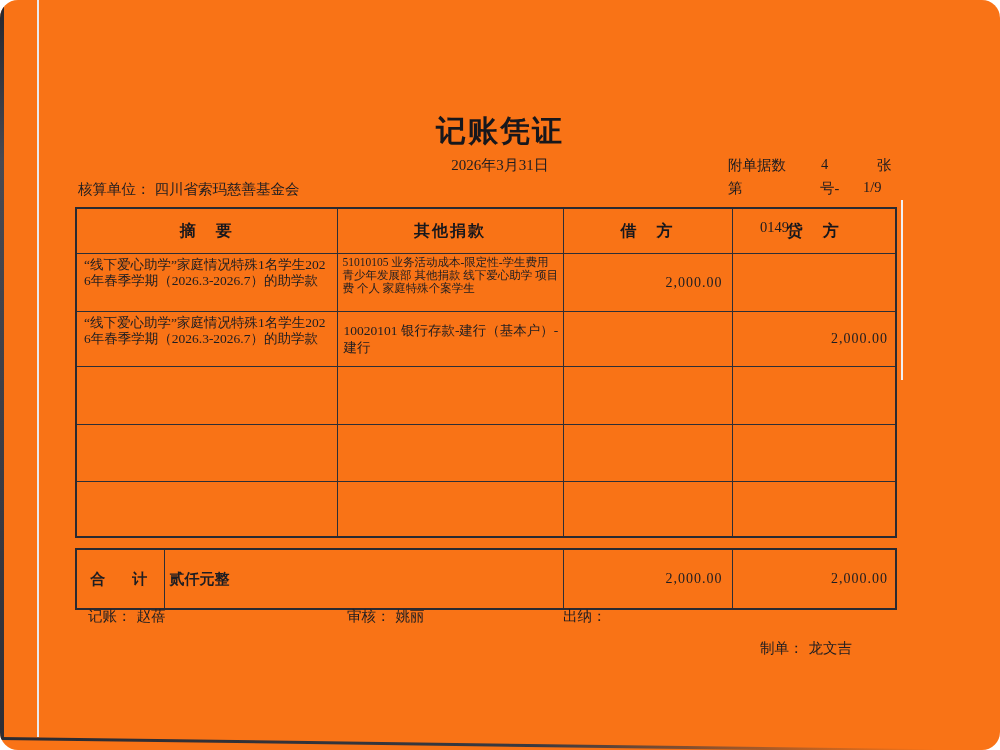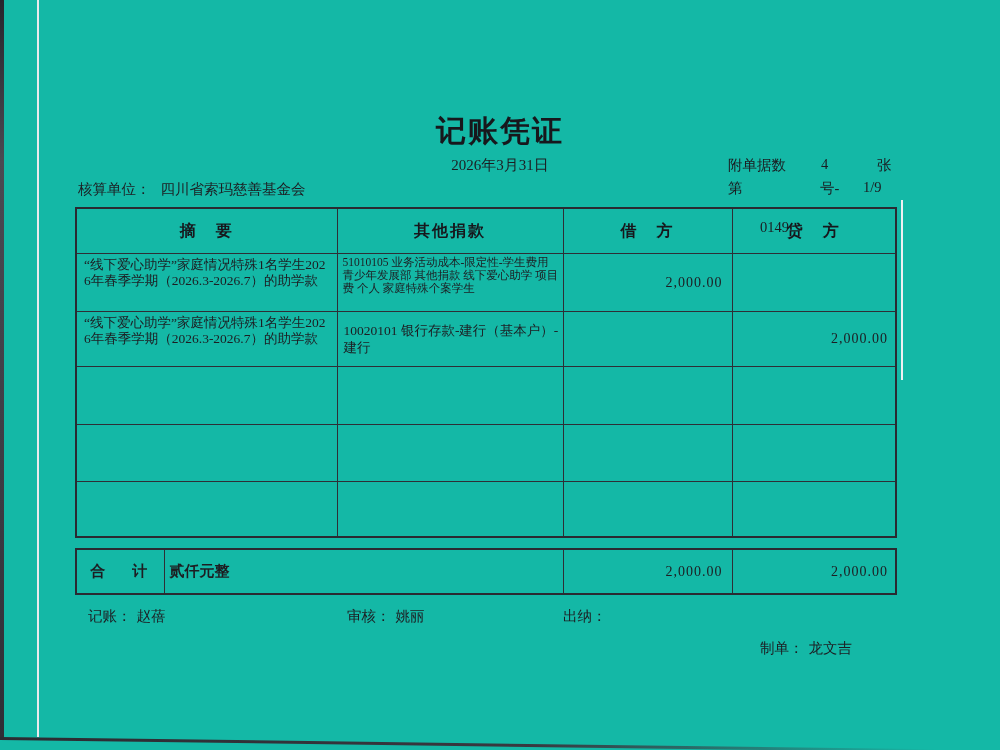--- a/index.html
+++ b/index.html
@@ -1,39 +1,40 @@
 <!DOCTYPE html>
 <html><head>
 <meta charset="utf-8">
 <style>
   html,body { margin:0; padding:0; }
   .page {
     position:relative; width:1000px; height:750px;
-    background:#14b8a6; overflow:hidden;
+    background:#f97316; overflow:hidden;
     font-family:"Liberation Serif","DejaVu Serif",serif;
     color:#1d1d22;
+    border-radius:18px;
   }
   .abs { position:absolute; }
 
   
   .scan-edge-left { left:0; top:0; width:4px; height:739px;
     background:linear-gradient(to bottom,#26262d 0%,#4a4a52 22%,#3a3a42 70%,#2e2e35 100%); }
   .scan-fold-left { left:37px; top:0; width:2px; height:737px; background:#eaeaee; }
   .scan-line-right { left:901px; top:200px; width:2px; height:180px; background:#f0f0f3; }
   .scan-edge-bottom { left:0; top:737px; width:975px; height:3px;
     transform:rotate(0.75deg); transform-origin:left center;
     background:linear-gradient(to right,#2b2b31 0%,#393940 55%,rgba(60,60,66,0) 96%); }
 
   
   .title { left:400px; top:111px; width:200px; text-align:center;
     font-size:30px; font-weight:bold; letter-spacing:2px; color:#17171c; }
   .date { left:415px; top:156px; width:170px; text-align:center; font-size:15px; }
   .hdr-right { font-size:14.5px; color:#1b1b20; }
   .unit-line { left:78px; top:180px; font-size:14.5px; }
-  .unit-line .lbl { margin-right:10px; }
+  .unit-line .lbl { margin-right:4px; }
 
   
   table.voucher { position:absolute; left:75px; top:207px; width:820px;
     border-collapse:collapse; table-layout:fixed; }
   table.voucher td, table.voucher th { border:1.5px solid #2e2e35; overflow:hidden; }
   table.voucher { border:2px solid #2a2a31; }
   th.colhead { font-size:16px; font-weight:bold; letter-spacing:2px;
     text-align:center; height:42px; color:#17171c; }
   td.cell-summary { vertical-align:top; padding:3px 5px 2px 7px;
     font-size:13.5px; line-height:15.5px; word-break:break-all; }
@@ -44,21 +45,21 @@
   td.cell-amount { vertical-align:middle; text-align:right;
     padding-right:9px; font-size:14px; letter-spacing:1px; white-space:nowrap; }
   td.cell-amount.credit { padding-right:7px; }
   tr.row-h1 { height:58px; }
   tr.row-h2 { height:55px; }
   tr.row-h3 { height:58px; }
   tr.row-h4 { height:57px; }
   tr.row-h5 { height:55px; }
 
   
-  table.total { position:absolute; left:75px; top:548px; width:820px; height:47px;
+  table.total { position:absolute; left:75px; top:548px; width:820px; height:62px;
     border-collapse:collapse; table-layout:fixed; border:2px solid #2a2a31;
     border-top-width:2.5px; }
   table.total td { border:1.5px solid #2e2e35; }
   td.total-label { text-align:center; font-size:15px; font-weight:bold;
     letter-spacing:6px; padding-left:4px; }
   td.total-words { font-size:15px; font-weight:bold; padding-left:5px;
     vertical-align:middle; }
 
   
   .foot { top:607px; font-size:14.5px; white-space:nowrap; }

